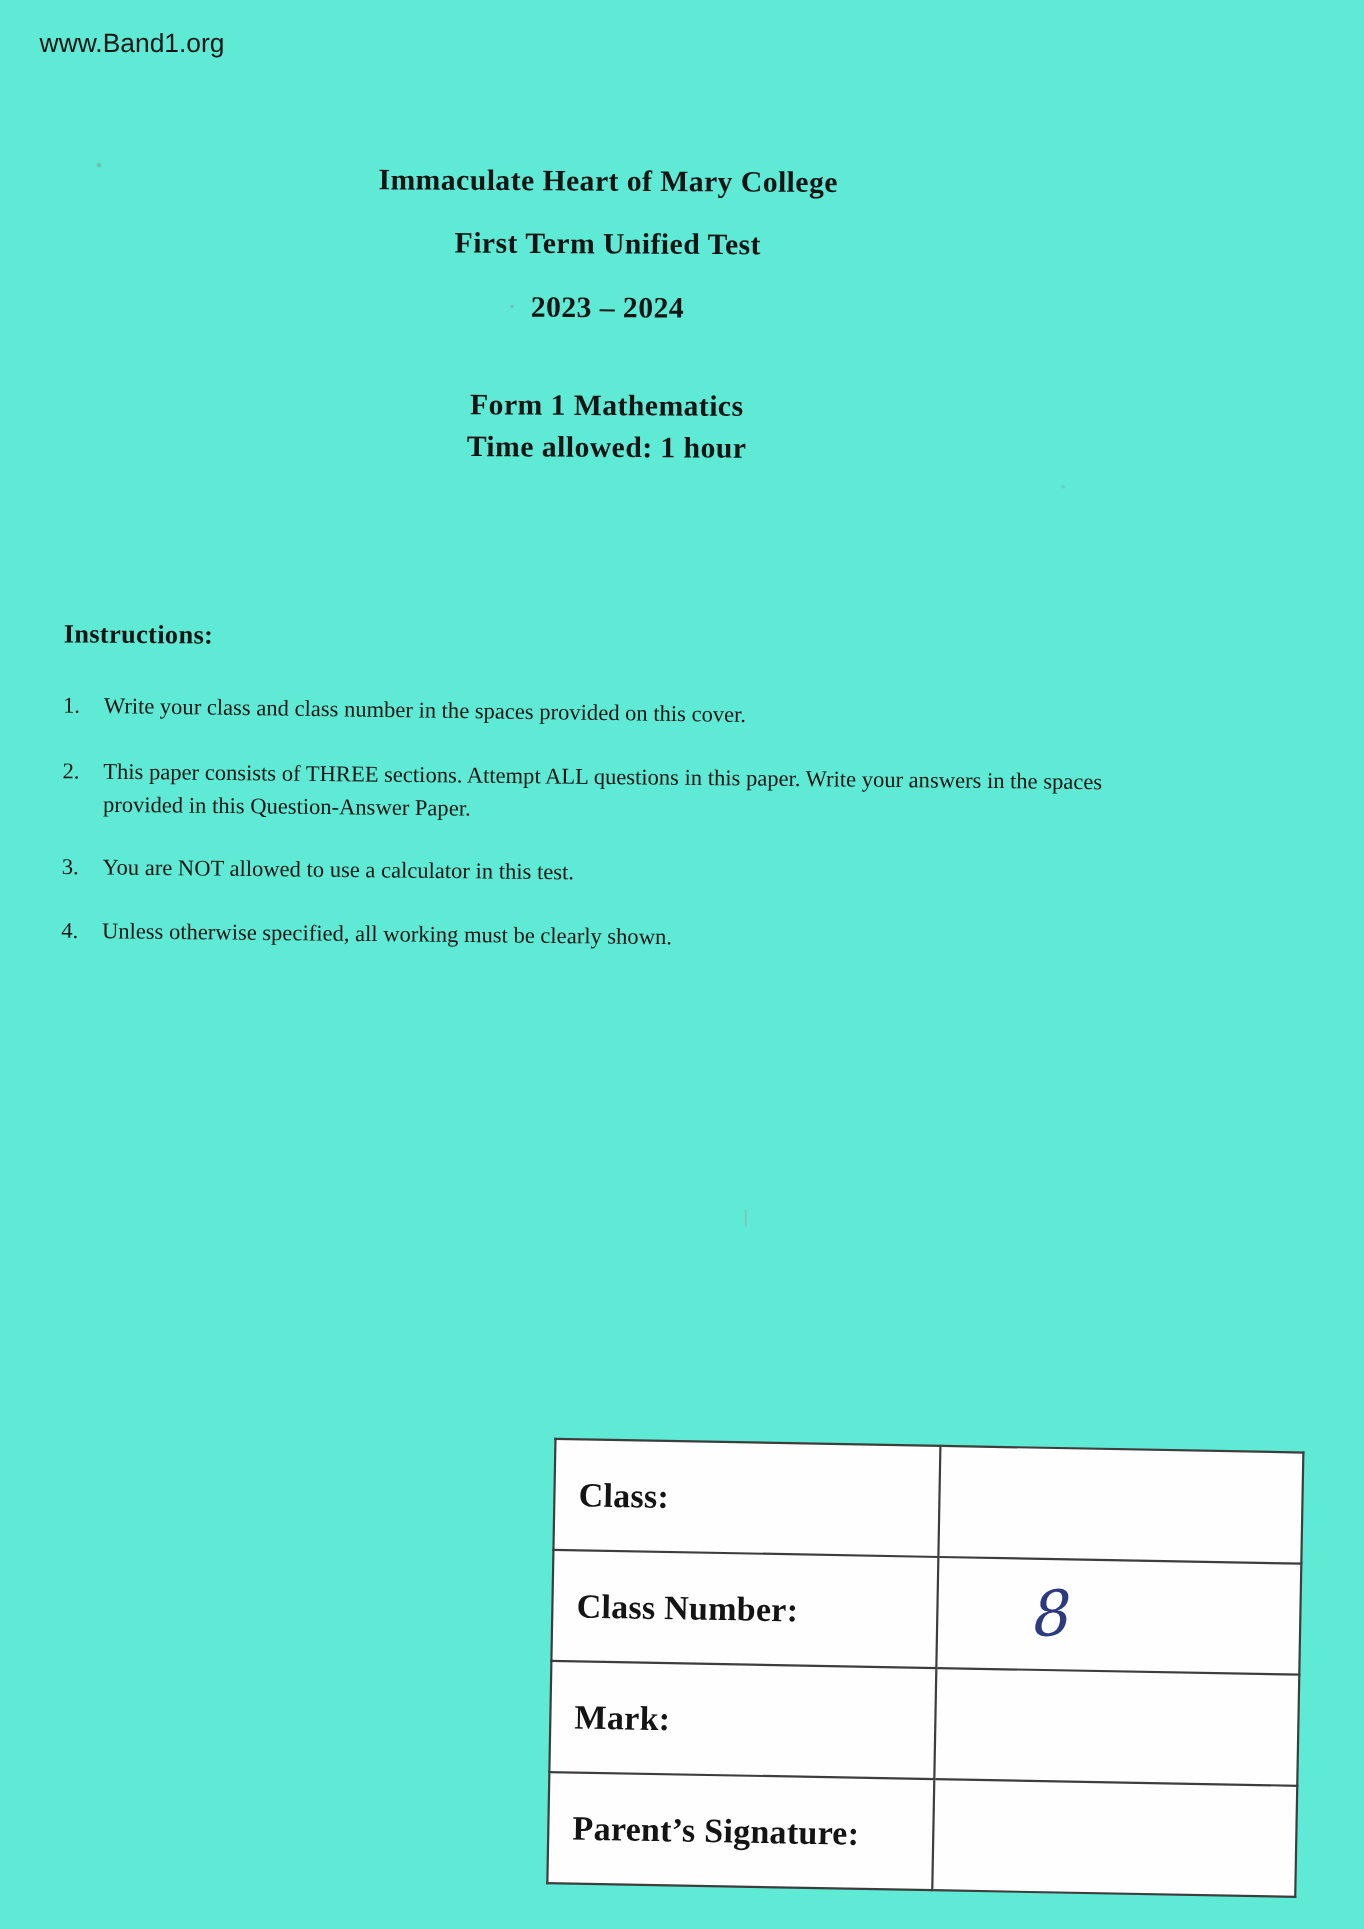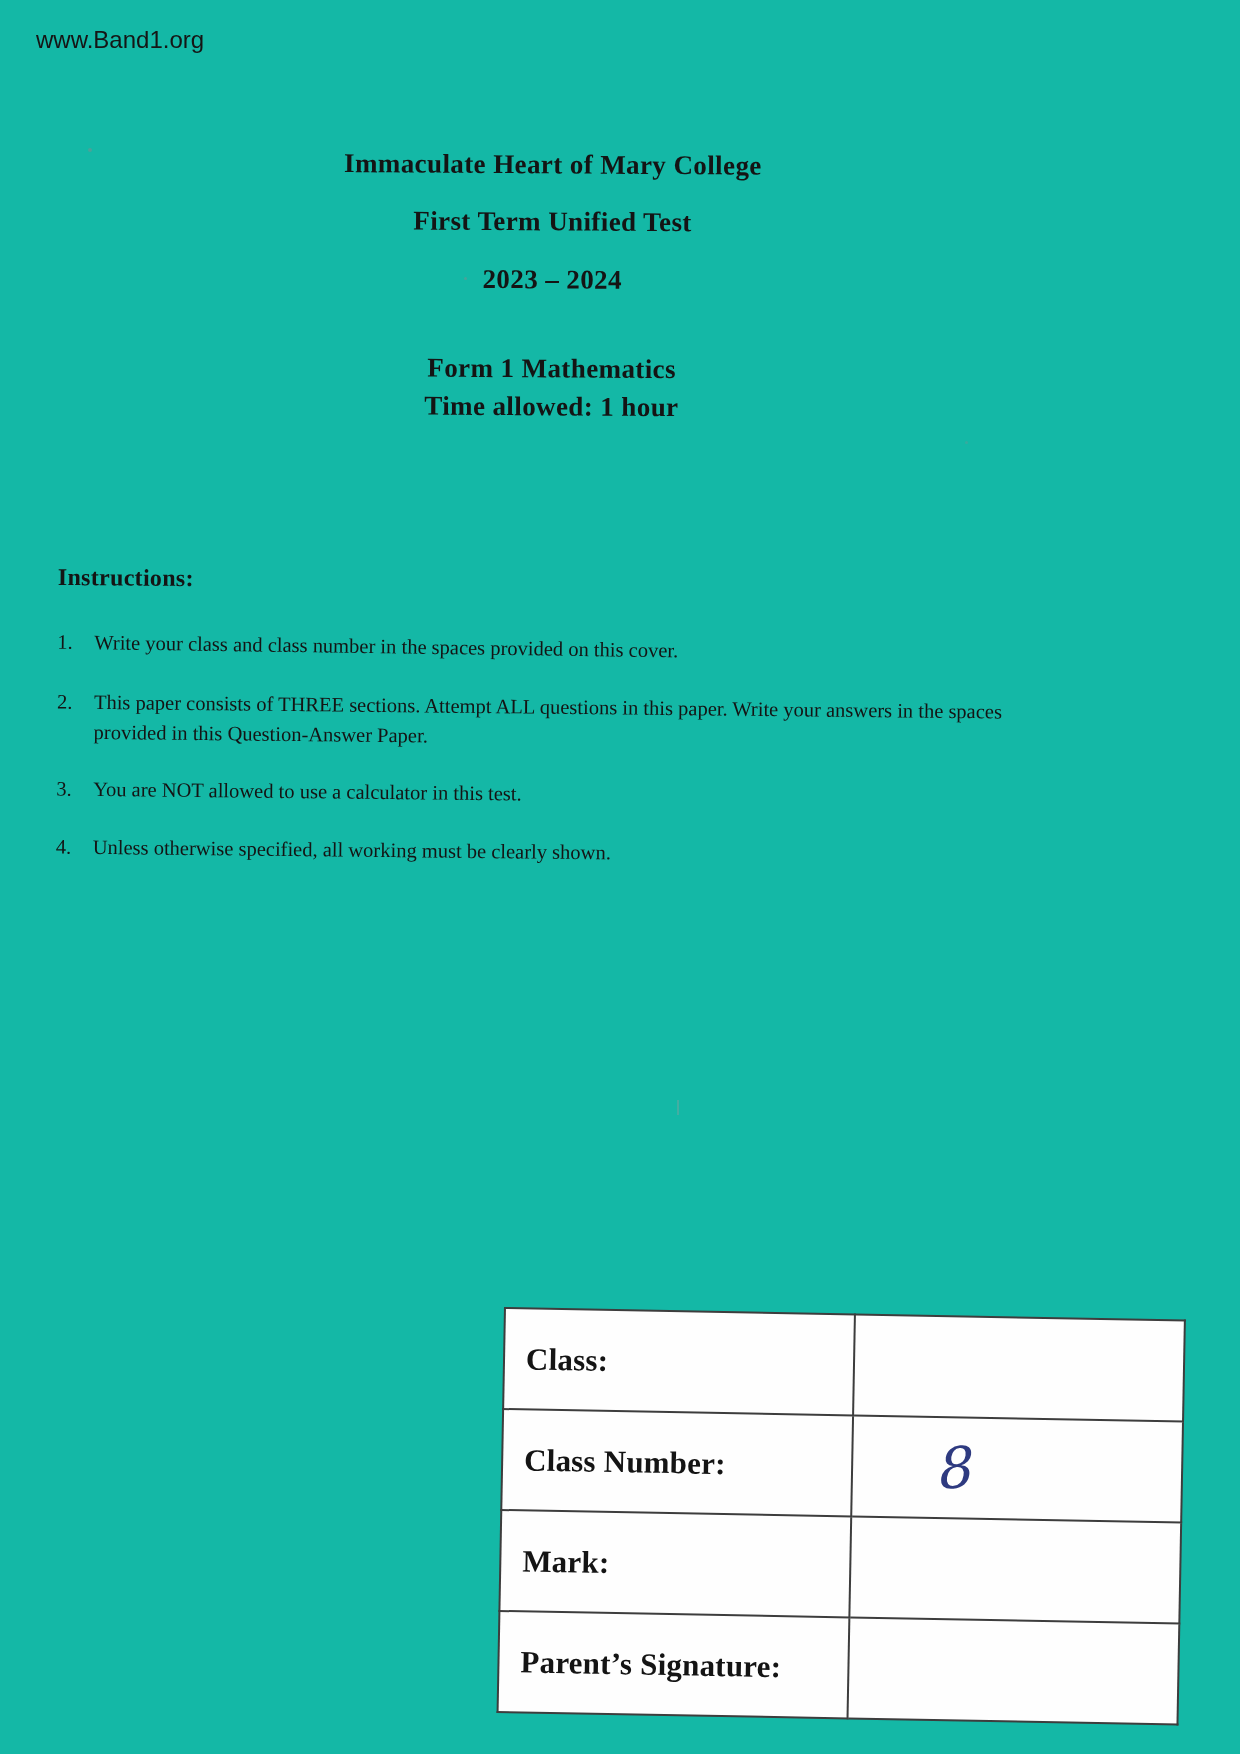--- a/index.html
+++ b/index.html
@@ -1,21 +1,21 @@
 <!DOCTYPE html>
 <html><head>
 <meta charset="utf-8">
 <style>
   html, body { margin: 0; padding: 0; background: #e8e8e8; }
   .page {
     position: relative;
     width: 1240px;
     height: 1754px;
     margin: 0 auto;
-    background: #14b8a6;
+    background: #5eead4;
     color: #141414;
     font-family: "Liberation Serif", serif;
     overflow: hidden;
   }
 
   
   .watermark {
     position: absolute;
     left: 36px;
     top: 26px;

